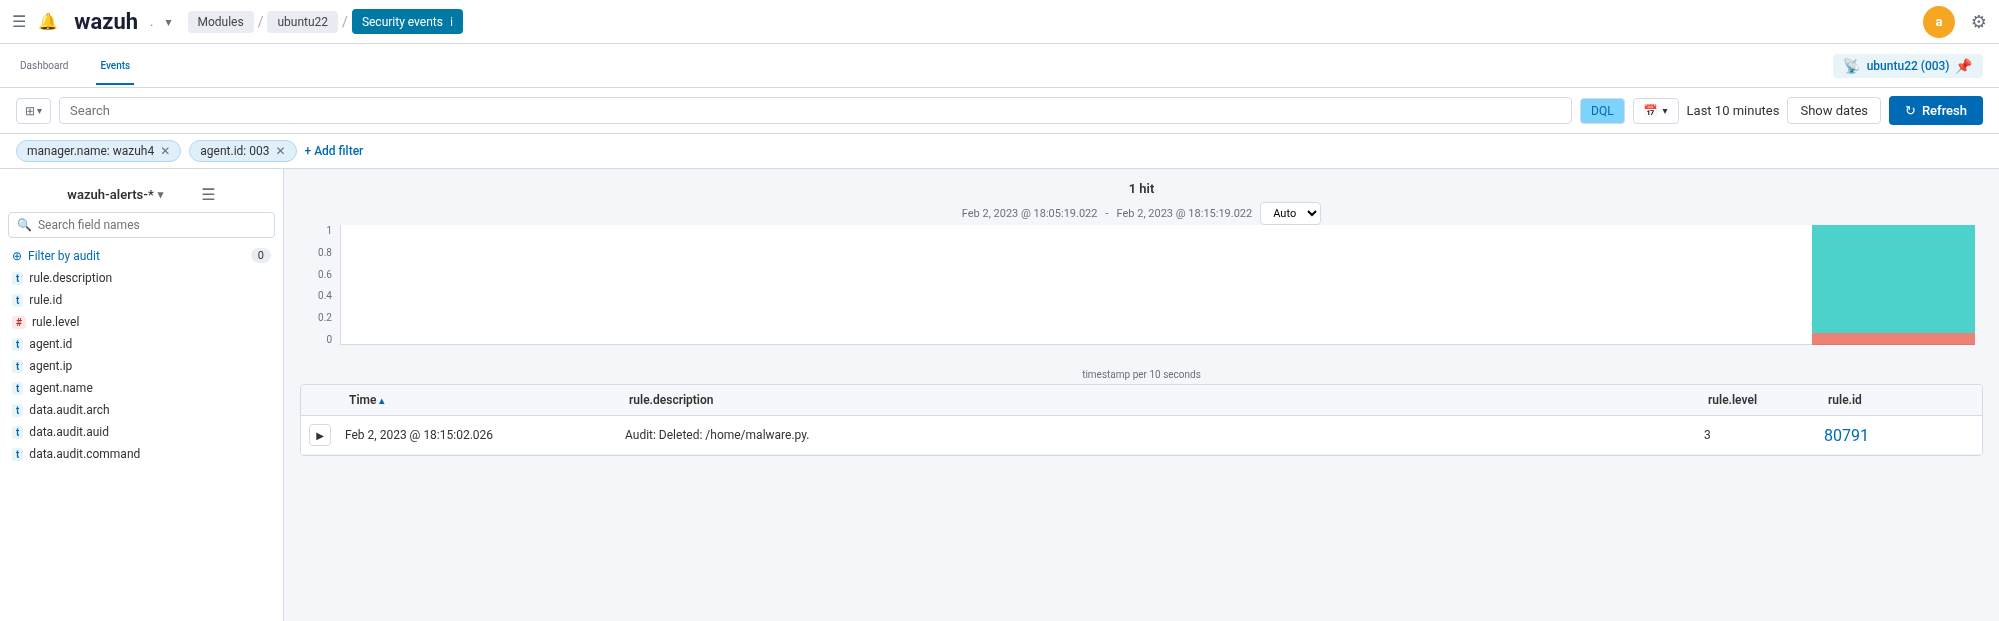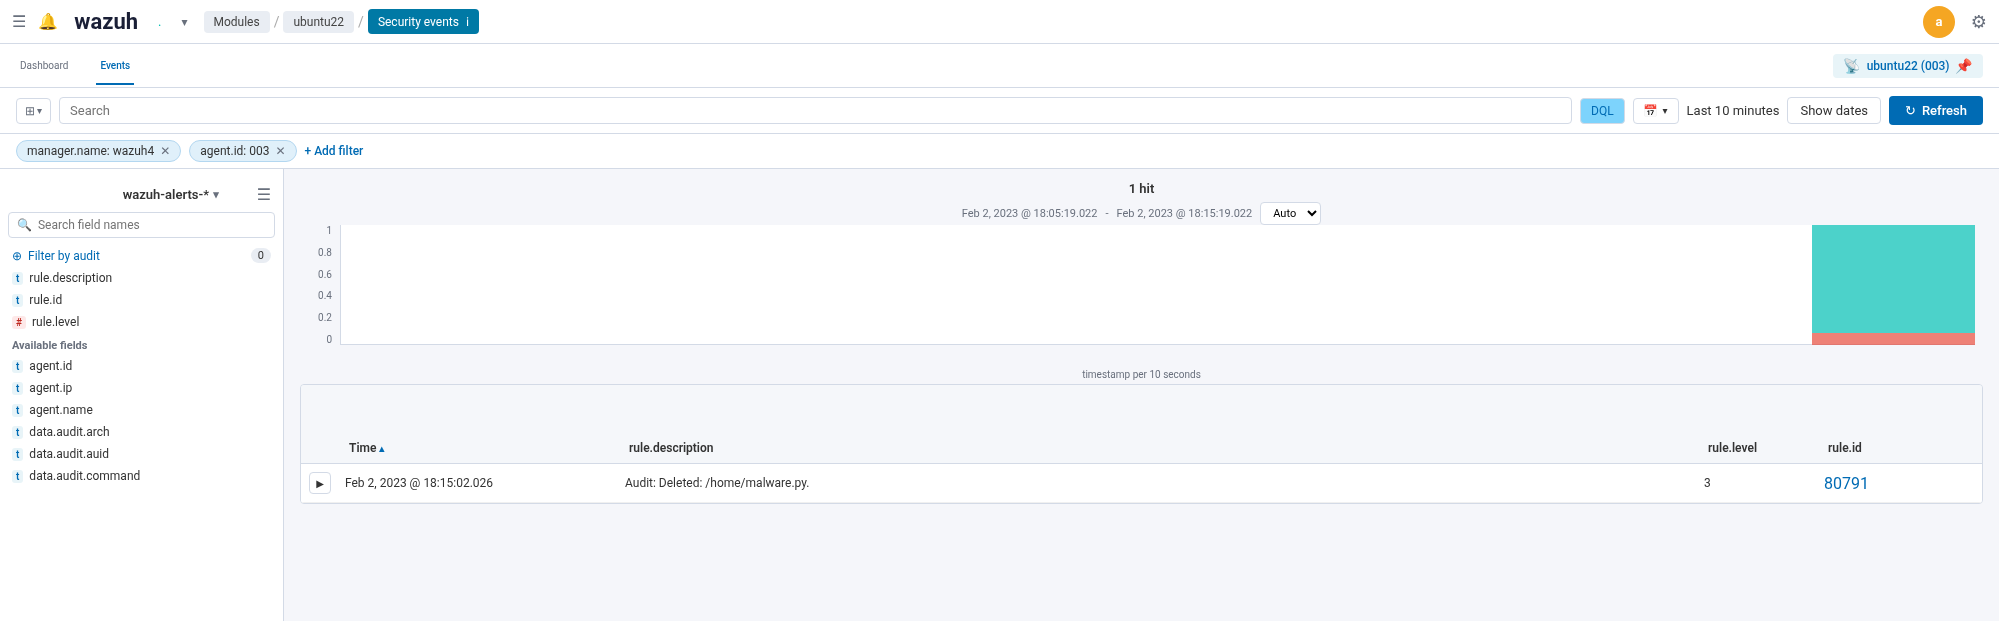--- a/index.html
+++ b/index.html
@@ -6,21 +6,21 @@
     body { background: #f5f6fa; font-size: 13px; color: #333; overflow-x: hidden; }
 
     
     .top-nav {
       display: flex; align-items: center; height: 44px;
       background: #fff; border-bottom: 1px solid #d3dae6;
       padding: 0 12px; gap: 8px;
     }
     .hamburger { font-size: 16px; color: #69707d; cursor: pointer; }
     .bell { font-size: 16px; color: #69707d; cursor: pointer; margin-left: 4px; }
-    .logo { display: flex; align-items: center; gap: 20px; margin: 0 8px; }
+    .logo { display: flex; align-items: center; gap: 12px; margin: 0 8px; }
     .logo-text { font-size: 22px; font-weight: 700; color: #1a1f36; }
     .logo-dot { color: #00bfb3; }
     .logo-chevron { font-size: 12px; color: #69707d; cursor: pointer; }
     .breadcrumb { display: flex; align-items: center; gap: 4px; }
     .breadcrumb-item { 
       padding: 4px 10px; background: #e9edf3; border-radius: 4px; 
       font-size: 12px; color: #444; cursor: pointer;
     }
     .breadcrumb-item.active { background: #0079a5; color: #fff; }
     .breadcrumb-sep { color: #aaa; font-size: 14px; }
@@ -109,21 +109,21 @@
     
     .main-content { display: flex; height: calc(621px - 44px - 44px - 44px - 36px); }
 
     
     .sidebar {
       width: 284px; min-width: 284px; background: #fff;
       border-right: 1px solid #d3dae6; overflow-y: auto;
       padding: 8px 0;
     }
     .sidebar-header {
-      display: flex; align-items: center; justify-content: flex-end;
+      display: flex; align-items: center; justify-content: center;
       padding: 8px 12px;
       gap: 38px;
     }
     .sidebar-title {
       display: flex; align-items: center; gap: 4px;
       font-size: 13px; font-weight: 600; color: #333; cursor: pointer;
     }
     .sidebar-title-chevron { font-size: 11px; color: #69707d; }
     .sidebar-menu-icon { font-size: 16px; color: #69707d; cursor: pointer; }
     .search-field-wrap {
@@ -202,21 +202,21 @@
       text-align: center; font-size: 10px; color: #69707d; margin-bottom: 4px;
     }
 
     
     .table-wrap { margin-top: 4px; border: 1px solid #d3dae6; border-radius: 4px; overflow: hidden; }
     .table-header {
       display: grid; grid-template-columns: 36px 280px 1fr 120px 150px;
       background: #f5f7fa; border-bottom: 1px solid #d3dae6;
       padding: 6px 8px; font-size: 12px; font-weight: 600; color: #333;
     }
-    .table-col-header { padding: 2px 4px; margin-top: 48px; }
+    .table-col-header { padding: 2px 4px; }
     .sort-icon { color: #006bb4; font-size: 10px; }
     .table-row-wrap {
       display: grid; grid-template-columns: 36px 280px 1fr 120px 150px;
       padding: 8px 8px; border-bottom: 1px solid #f0f0f0;
       background: #fff; align-items: center;
     }
     .expand-btn {
       width: 22px; height: 22px; border: 1px solid #d3dae6; border-radius: 4px;
       background: #fff; cursor: pointer; display: flex; align-items: center; justify-content: center;
       font-size: 10px; color: #333;
@@ -321,21 +321,20 @@
         </div>
         <div class="field-item">
           <span class="field-type-t">t</span>
           <span>rule.id</span>
         </div>
         <div class="field-item">
           <span class="field-type-hash">#</span>
           <span>rule.level</span>
         </div>
       </div>
-    <div class="section-label">Available fields</div>
     <div id="available-fields-list">
         <div class="field-item">
           <span class="field-type-t">t</span>
           <span>agent.id</span>
         </div>
         <div class="field-item">
           <span class="field-type-t">t</span>
           <span>agent.ip</span>
         </div>
         <div class="field-item">

